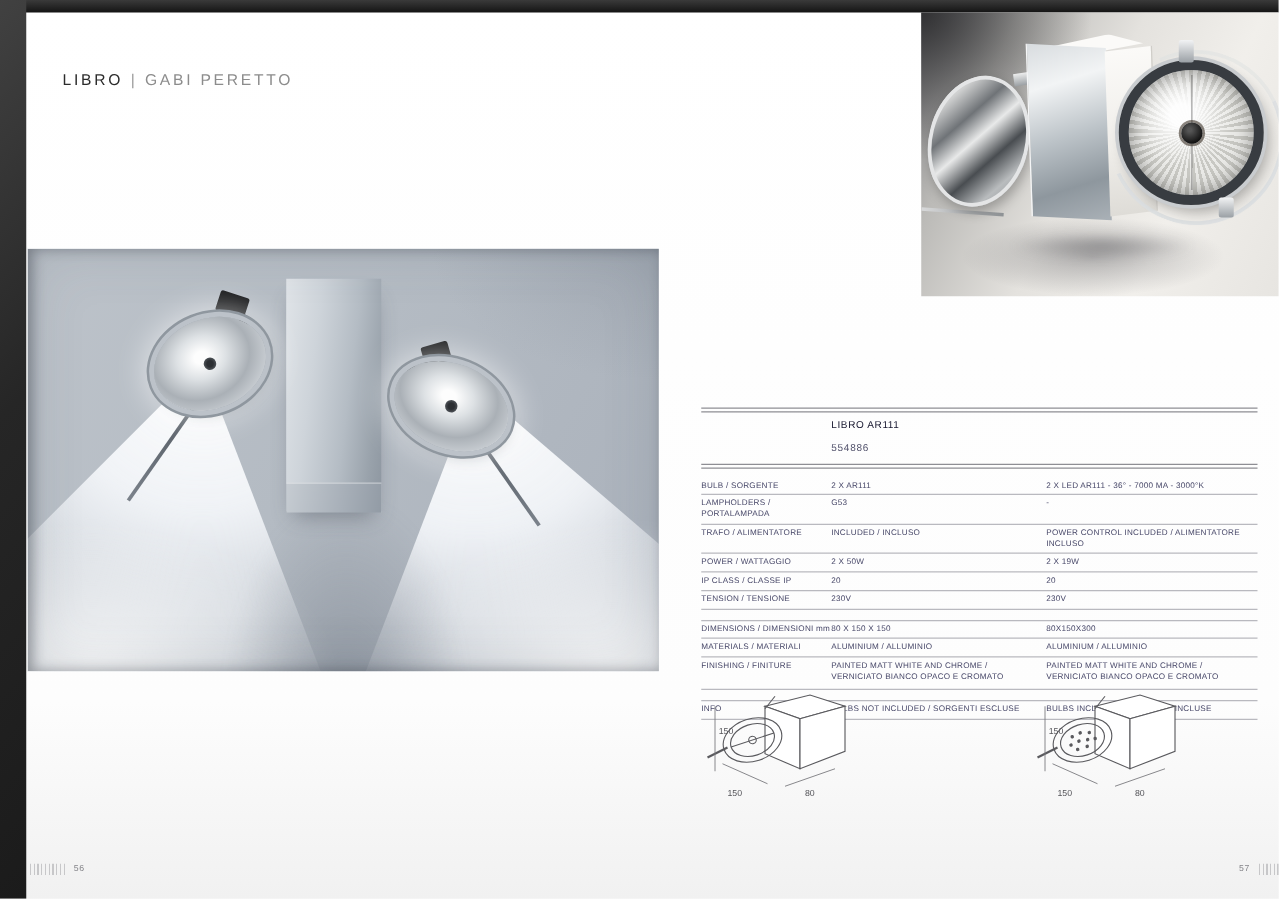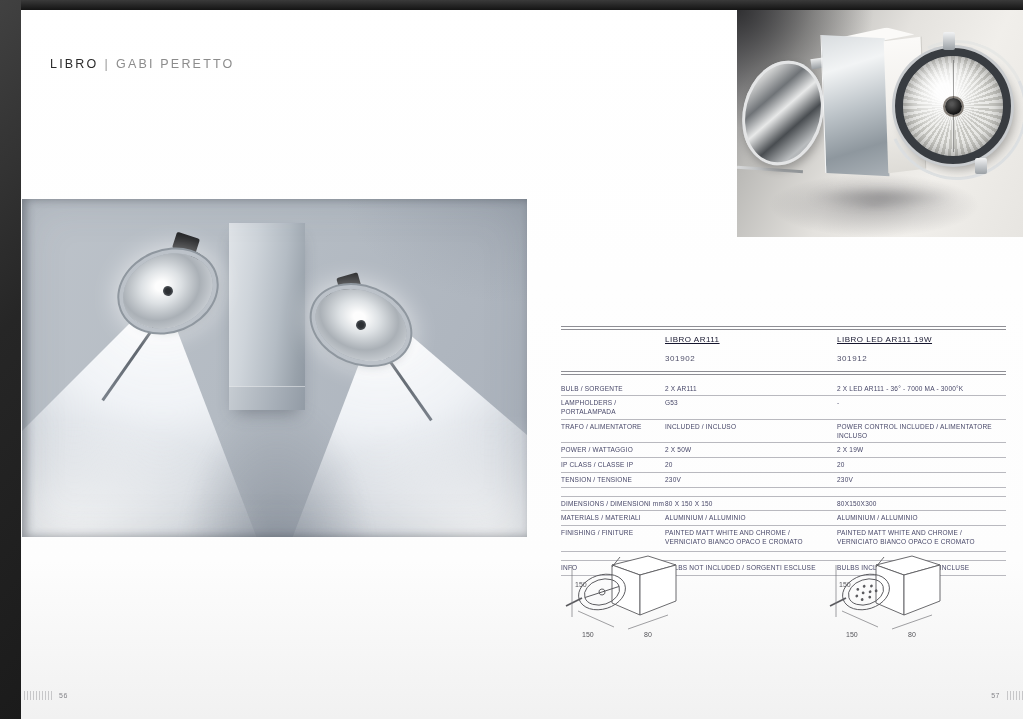--- a/index.html
+++ b/index.html
@@ -94,21 +94,21 @@
   .pd-tab-b{left:238px;top:148px;width:12px;height:16px;}
   .pd-lamp-l{position:absolute;left:6px;top:50px;width:80px;height:106px;border-radius:50%;transform:rotate(14deg);
     background:linear-gradient(125deg,#f2f2f0 0%,#cfd0d0 18%,#6f7377 34%,#e8e9e9 48%,#494d51 64%,#b9bcbe 80%,#8a8e92 100%);
     box-shadow:inset 0 0 0 3px #e4e5e6, 3px 4px 9px rgba(0,0,0,.25);}
   .pd-lamp-l-arm{position:absolute;left:0px;top:158px;width:66px;height:3px;background:linear-gradient(90deg,#d8d9da,#8f9396);transform:rotate(4deg);}
   .pd-mount{position:absolute;left:74px;top:48px;width:18px;height:10px;background:linear-gradient(180deg,#eceded,#9ba0a4);transform:rotate(-8deg);}
   
   .spec-table{position:absolute;left:561px;top:326px;width:445px;color:#474768;font-size:6.5px;letter-spacing:.2px;line-height:1.35;}
   .dline{height:2px;border-top:1px solid #8e8e94;border-bottom:1px solid #8e8e94;}
   .thead{display:grid;grid-template-columns:104px 172px 1fr;padding:5px 0 6px;}
-  .pname{font-size:8px;letter-spacing:.5px;color:#16162e;margin-bottom:8px;text-decoration:underline;}
+  .pname{font-size:8px;letter-spacing:.5px;color:#16162e;margin-bottom:8px;}
   .pcode{font-size:8px;letter-spacing:.6px;color:#50506a;}
   .tbody{padding-top:7px;}
   .trow{display:grid;grid-template-columns:104px 172px 1fr;border-bottom:1px solid #b9b9bf;padding:3px 0 2px;align-items:start;}
   .trow.sec{border-top:1px solid #b9b9bf;}
   .trow.tall{padding-bottom:4px;}
   .trow .tval{padding-right:14px;}
   .tgap{height:8px;}
   
   .dim-drawing{position:absolute;}
   .dd1{left:562px;top:551px;}
@@ -173,25 +173,21 @@
   <div class="pd-tab pd-tab-t"></div>
   <div class="pd-tab pd-tab-b"></div>
 </div>
 
 <div class="spec-table">
   <div class="dline"></div>
   <div class="thead">
     <div></div>
     <div>
       <div class="pname">LIBRO AR111</div>
-      <div class="pcode">301902</div>
-    </div>
-    <div>
-      <div class="pname">LIBRO LED AR111 19W</div>
-      <div class="pcode">301912</div>
+      <div class="pcode">554886</div>
     </div>
   </div>
   <div class="dline"></div>
   <div class="tbody">
     <div class="trow">
       <div class="tlabel">BULB / SORGENTE</div>
       <div class="tval">2 X AR111</div>
       <div class="tval">2 X LED AR111 - 36° - 7000 MA - 3000°K</div>
     </div>
     <div class="trow">

